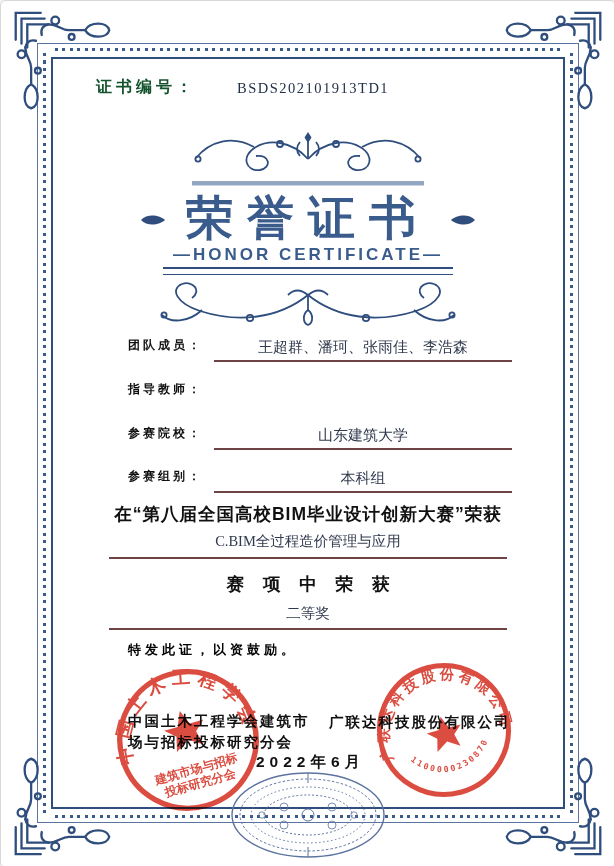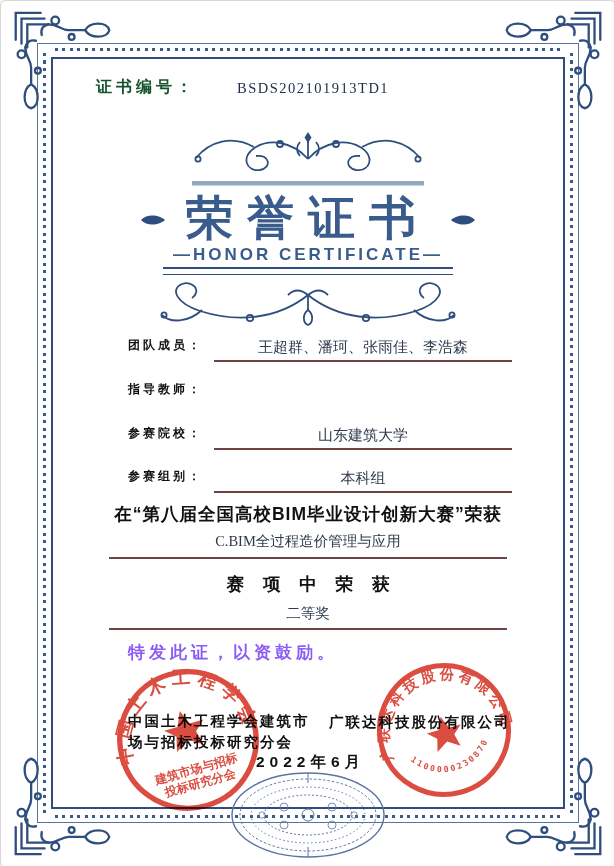--- a/index.html
+++ b/index.html
@@ -43,21 +43,21 @@
   .f-line{left:213px;width:298px;height:22px;border-bottom:2px solid #6e4343;
     text-align:center;font-family:"Liberation Serif",serif;font-size:15px;color:#303a4e;}
   .row1{top:336px;} .row2{top:380px;} .row3{top:424px;} .row4{top:467px;}
   .l1{top:337px;} .l2{top:381px;} .l3{top:425px;} .l4{top:468px;}
   .statement1{top:501px;font-size:17.5px;font-weight:bold;letter-spacing:1px;color:#111;text-align:center;}
   .track-line,.level-line{left:50%;transform:translateX(-50%);width:398px;border-bottom:2px solid #6e4343;
     text-align:center;font-family:"Liberation Serif",serif;font-size:14.5px;color:#303a4e;}
   .track-line{top:531px;height:25px;}
   .statement2{top:571px;font-size:17.5px;font-weight:bold;letter-spacing:7px;padding-left:7px;color:#111;}
   .level-line{top:603px;height:24px;}
-  .closing{left:127px;top:640px;font-size:17px;font-weight:bold;letter-spacing:4px;color:#8b5cf6;}
+  .closing{left:127px;top:640px;font-size:13px;font-weight:bold;letter-spacing:4px;color:#000000;}
   
   .issuer{font-size:14.5px;font-weight:bold;letter-spacing:2px;color:#111;line-height:21px;}
   .issuer-left{left:127px;top:710px;width:240px;}
   .issuer-right{left:328px;top:711px;}
   .date{top:751px;font-size:15.5px;font-weight:bold;letter-spacing:5px;padding-left:5px;color:#111;}
   .seal{mix-blend-mode:multiply;opacity:.9;}
   .seal-left{left:114px;top:666px;}
   .seal-right{left:374px;top:660px;}
   .medallion{left:50%;top:768px;transform:translateX(-50%);}
 </style>

